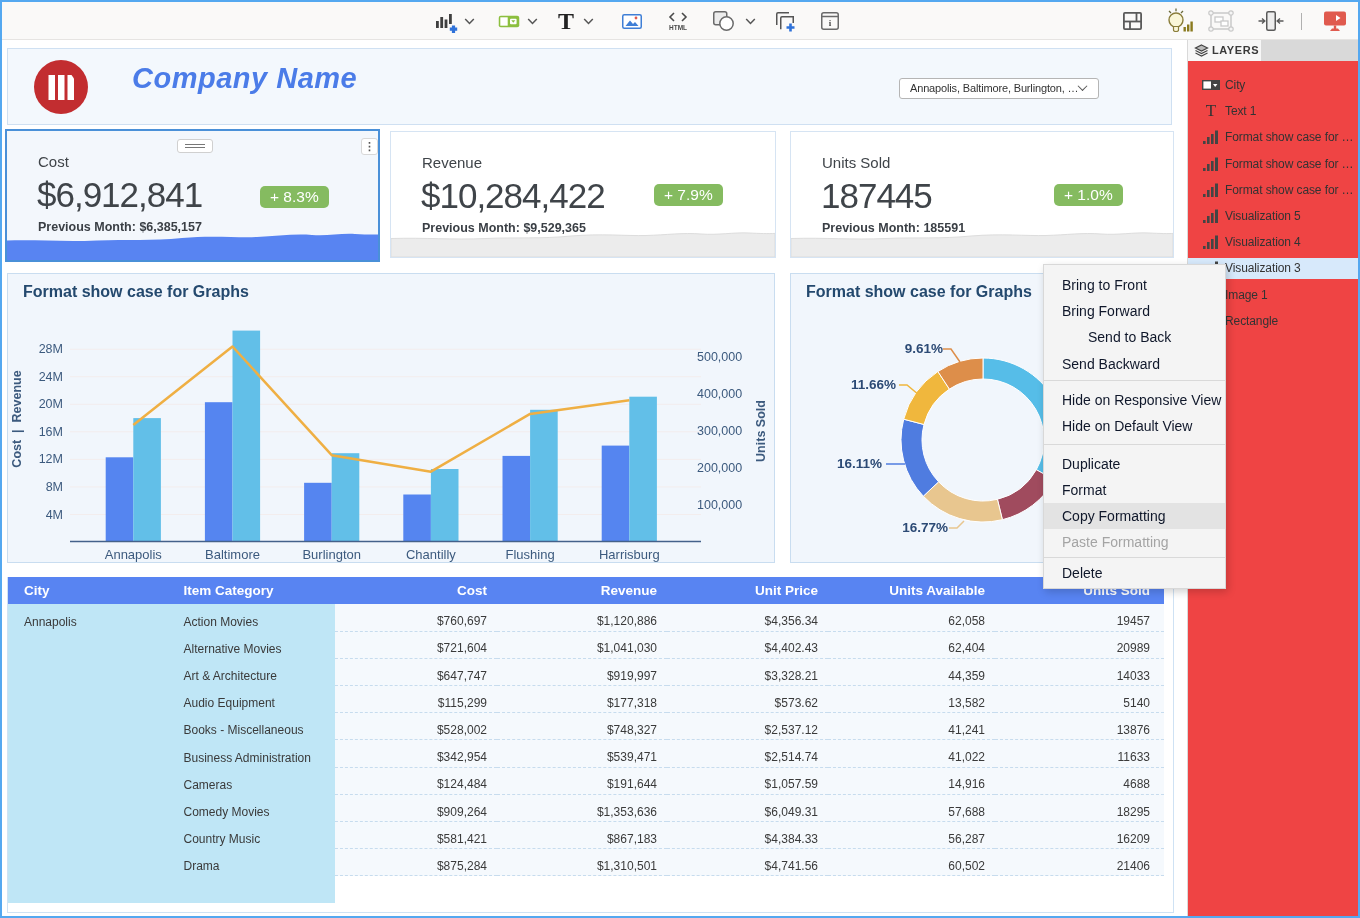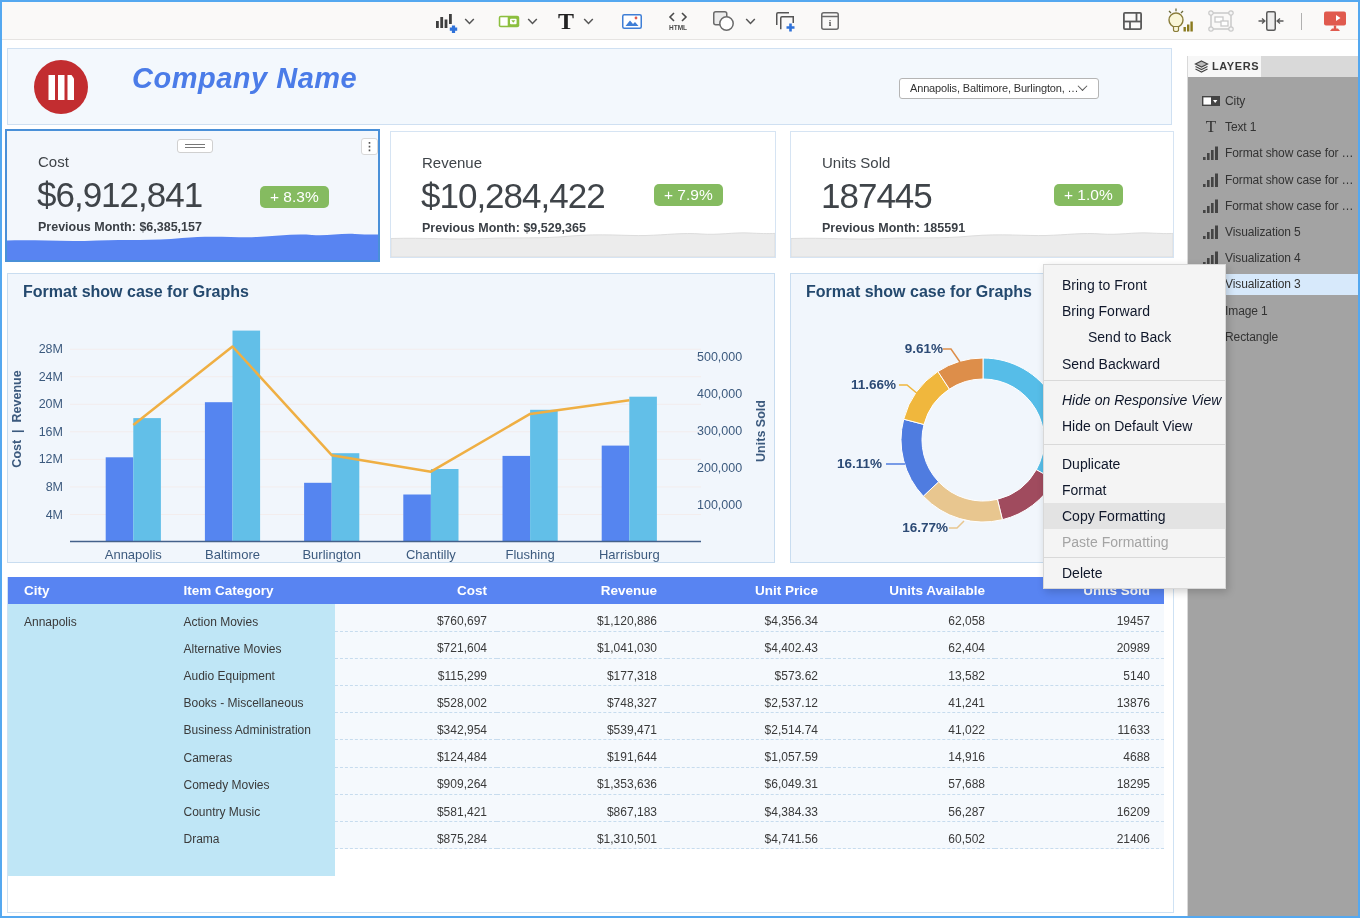--- a/index.html
+++ b/index.html
@@ -37,21 +37,21 @@
 td.n { border-bottom:1px dashed #c7dcee; text-align:right; background:#f5f9fd; }
 th.n { text-align:right; }
 th.l, td.l { text-align:left; }
 
 #menu { position:absolute; left:1043px; top:264px; width:183px; height:325px; background:#f4f4f4; border:1px solid #d8d8d8; box-shadow:2px 3px 8px rgba(0,0,0,0.18); z-index:50; }
 #menu .mi { position:absolute; left:0; width:100%; height:26px; line-height:26px; padding-left:18px; font-size:14px; color:#0f172a; }
 #menu .sep { position:absolute; left:0; width:100%; border-top:1px solid #d9d9d9; }
 #menu .hl { background:#e3e3e3; }
 #menu .dis { color:#a4a4a4; }
 
-#panel { position:absolute; left:1187px; top:40px; width:171px; bottom:2px; background:#a3a3a3; border-left:1px solid #d9d9d9;margin-top:16px; }
+#panel { position:absolute; left:1187px; top:40px; width:171px; bottom:2px; background:#ef4444; border-left:1px solid #d9d9d9; }
 #phead { position:absolute; left:0; top:0; width:100%; height:21px; background:#d9d9d9; }
 #ptab { position:absolute; left:0; top:0; width:73px; height:21px; background:#f7f7f7; }
 #ptab span { position:absolute; left:24px; top:4px; font-size:11px; font-weight:bold; color:#3a3a3a; letter-spacing:0.6px; }
 .prow { position:absolute; left:0; width:100%; height:26.2px; }
 .prow .pi { position:absolute; left:14px; top:4px; width:18px; height:18px; }
 .prow .pt { position:absolute; left:37px; top:6px; font-size:12px; letter-spacing:-0.1px; color:#333; white-space:nowrap; }
 .psel { position:absolute; left:0; top:218px; width:100%; height:21px; background:#d7e9fb; }
 </style>
 </head>
 <body>
@@ -354,20 +354,29 @@
           <td class="f"></td>
           <td class="f l">Alternative Movies</td>
           <td class="n">$721,604</td>
           <td class="n">$1,041,030</td>
           <td class="n">$4,402.43</td>
           <td class="n">62,404</td>
           <td class="n" style="padding-right:14px;">20989</td>
         </tr>
 <tr>
           <td class="f"></td>
+          <td class="f l">Art &amp; Architecture</td>
+          <td class="n">$647,747</td>
+          <td class="n">$919,997</td>
+          <td class="n">$3,328.21</td>
+          <td class="n">44,359</td>
+          <td class="n" style="padding-right:14px;">14033</td>
+        </tr>
+<tr>
+          <td class="f"></td>
           <td class="f l">Audio Equipment</td>
           <td class="n">$115,299</td>
           <td class="n">$177,318</td>
           <td class="n">$573.62</td>
           <td class="n">13,582</td>
           <td class="n" style="padding-right:14px;">5140</td>
         </tr>
 <tr>
           <td class="f"></td>
           <td class="f l">Books - Miscellaneous</td>
@@ -519,21 +528,21 @@
       <span class="pt">Rectangle</span>
     </div>
 </div>
 
 <div id="menu">
   <div class="mi" style="top:6.7px;">Bring to Front</div>
   <div class="mi" style="top:33px;">Bring Forward</div>
   <div class="mi" style="top:59.3px;padding-left:44px;">Send to Back</div>
   <div class="mi" style="top:85.5px;">Send Backward</div>
   <div class="sep" style="top:114.5px;"></div>
-  <div class="mi" style="top:122px;font-style:italic;">Hide on Responsive View</div>
+  <div class="mi" style="top:122px;">Hide on Responsive View</div>
   <div class="mi" style="top:148.3px;">Hide on Default View</div>
   <div class="sep" style="top:178.5px;"></div>
   <div class="mi" style="top:185.9px;">Duplicate</div>
   <div class="mi" style="top:212.2px;">Format</div>
   <div class="mi hl" style="top:237.7px;">Copy Formatting</div>
   <div class="mi dis" style="top:264.4px;">Paste Formatting</div>
   <div class="sep" style="top:291.5px;"></div>
   <div class="mi" style="top:294.6px;">Delete</div>
 </div>
 <div class="frame"></div>

